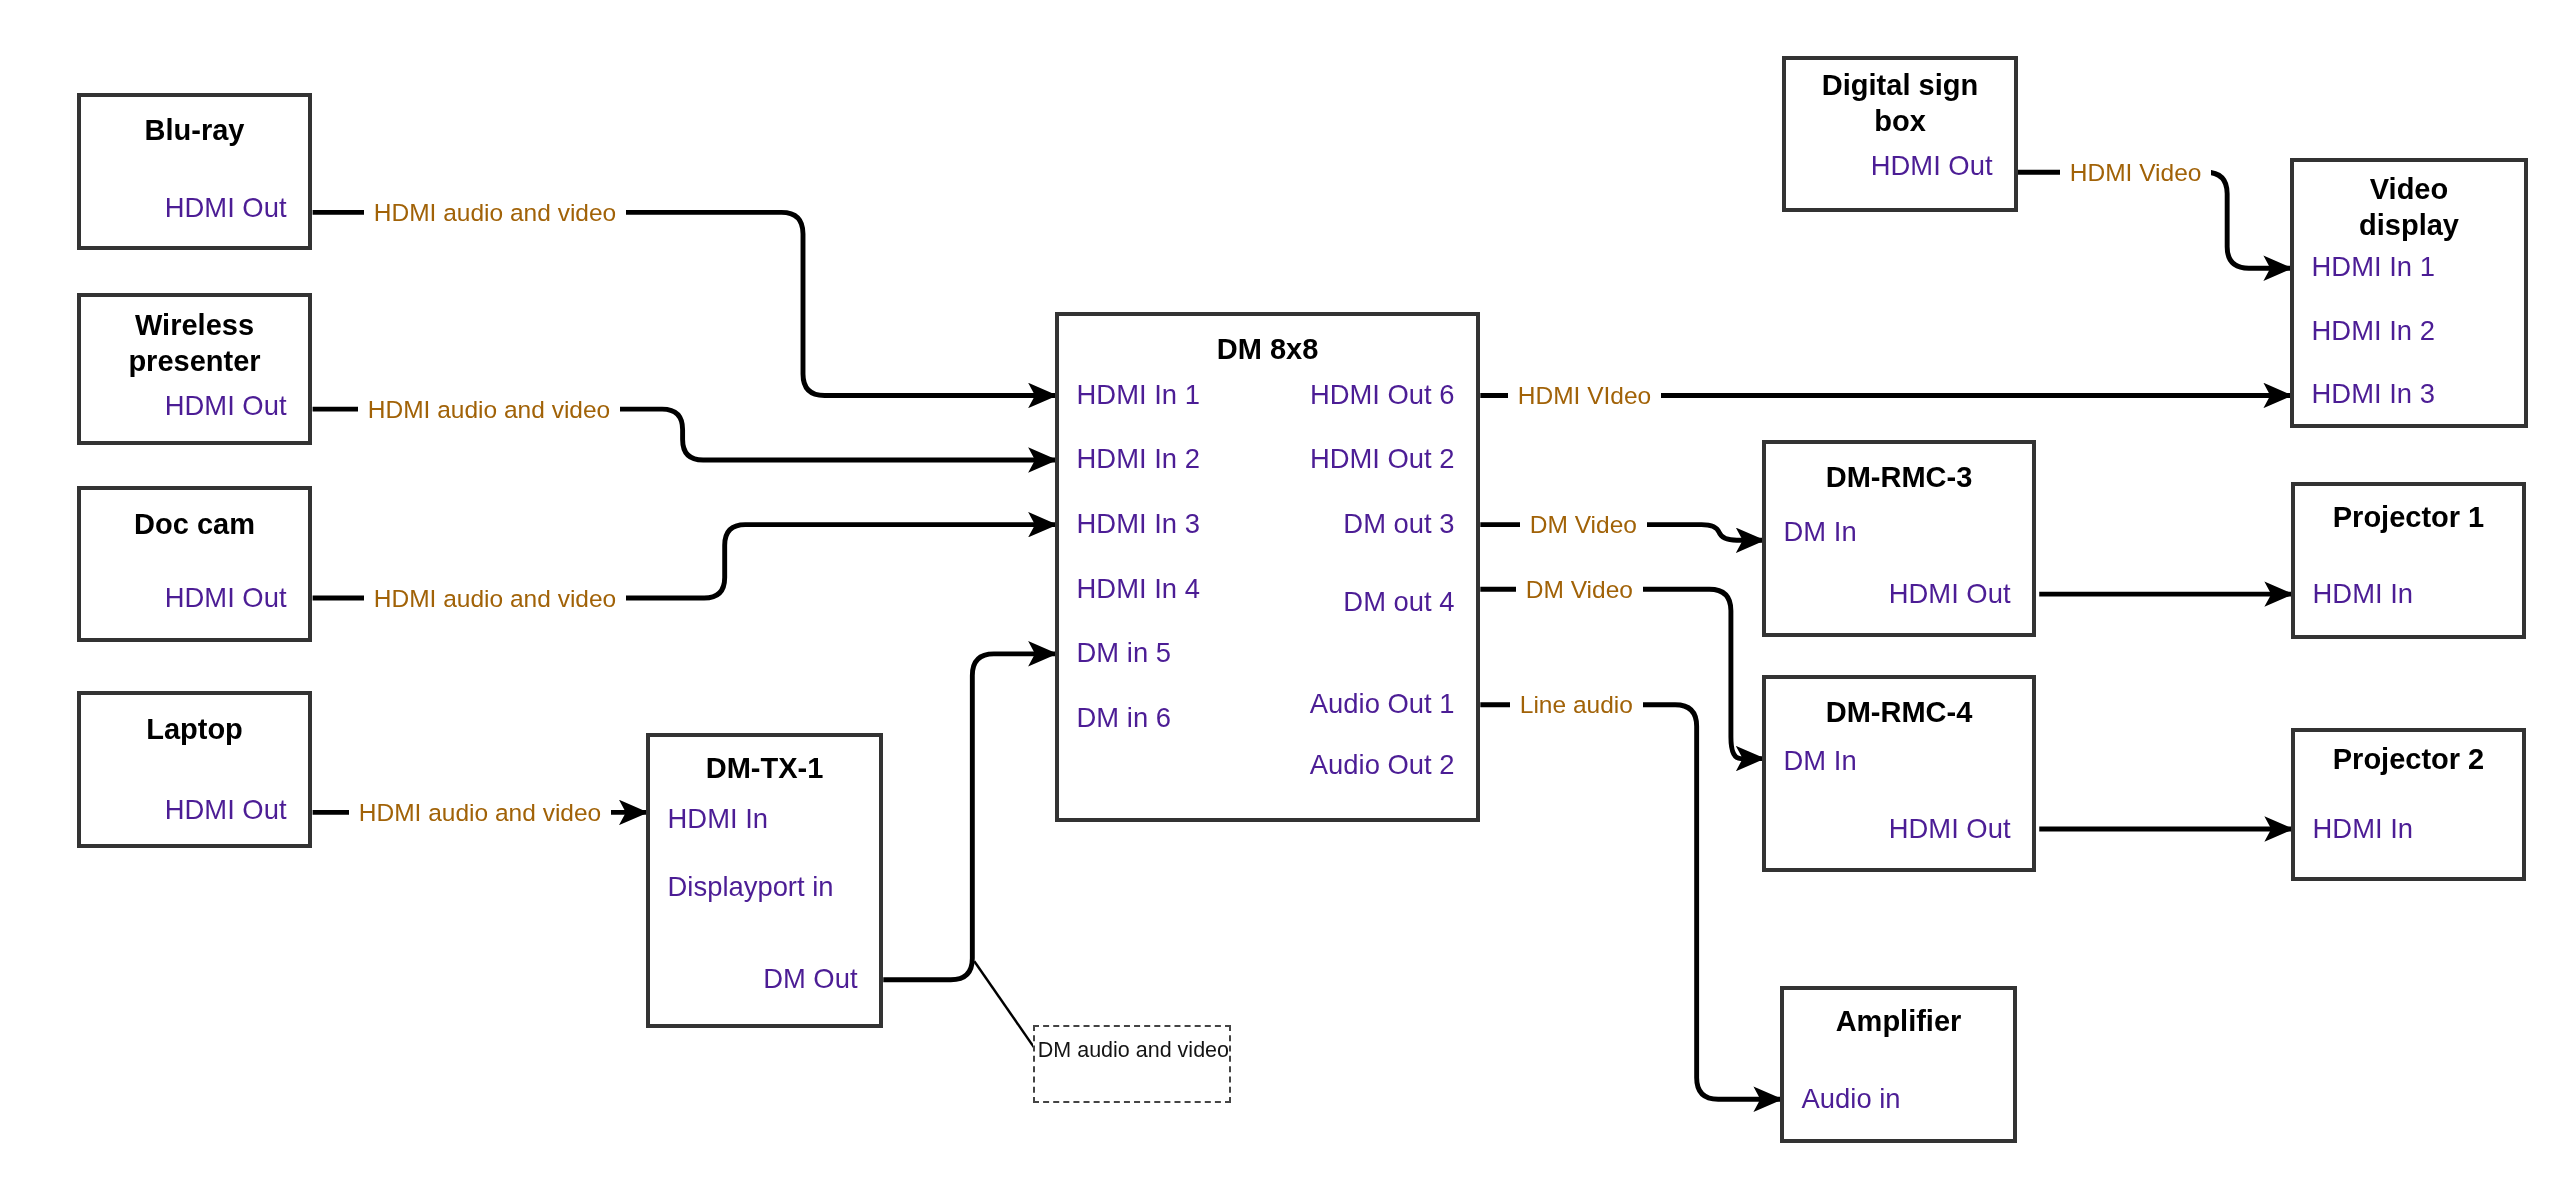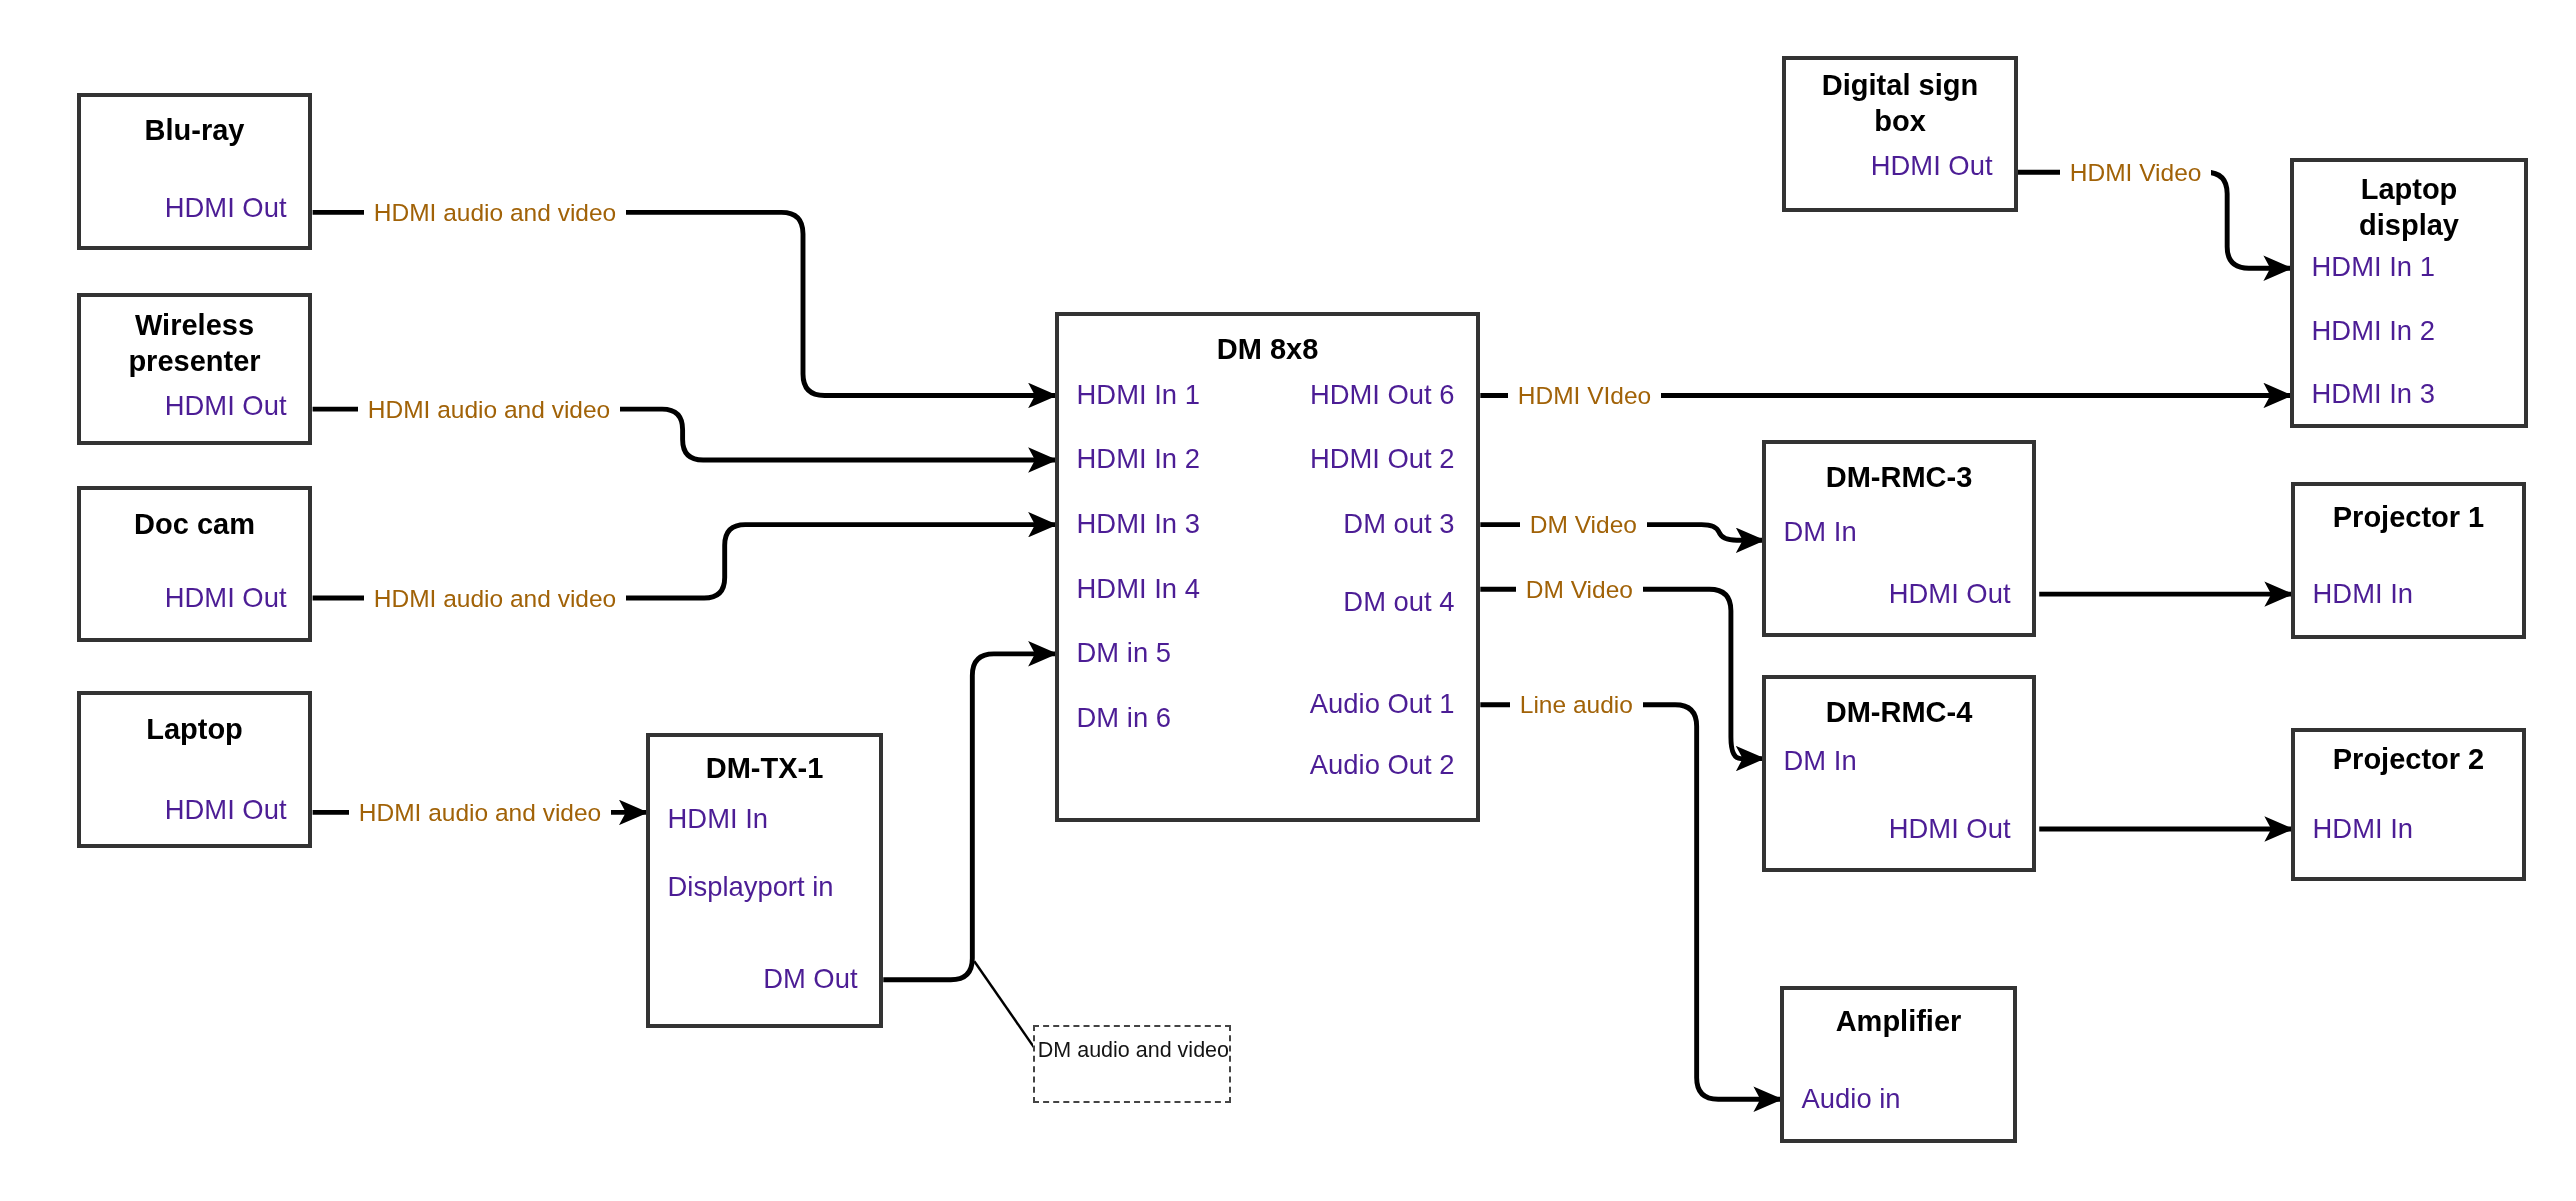--- a/index.html
+++ b/index.html
@@ -102,21 +102,21 @@
     <div class="port pr" style="top:370px;">Audio Out 1</div>
     <div class="port pr" style="top:431px;">Audio Out 2</div>
   </div>
 
   <div class="box" style="left:1782px;top:56px;width:236px;height:156px;">
     <div class="title title-mid" style="top:6.9px;">Digital sign box</div>
     <div class="port pr" style="top:88px;">HDMI Out</div>
   </div>
 
   <div class="box" style="left:2290px;top:158px;width:238px;height:270px;">
-    <div class="title title-narrow" style="top:8.8px;left:0;right:0;position:absolute;">Laptop display</div>
+    <div class="title title-narrow" style="top:8.8px;left:0;right:0;position:absolute;">Video display</div>
     <div class="port pl" style="top:87px;">HDMI In 1</div>
     <div class="port pl" style="top:151px;">HDMI In 2</div>
     <div class="port pl" style="top:214px;">HDMI In 3</div>
   </div>
 
   <div class="box" style="left:1762px;top:440px;width:274px;height:197px;">
     <div class="title" style="top:14.7px;">DM-RMC-3</div>
     <div class="port pl" style="top:70px;">DM In</div>
     <div class="port pr" style="top:132px;">HDMI Out</div>
   </div>

